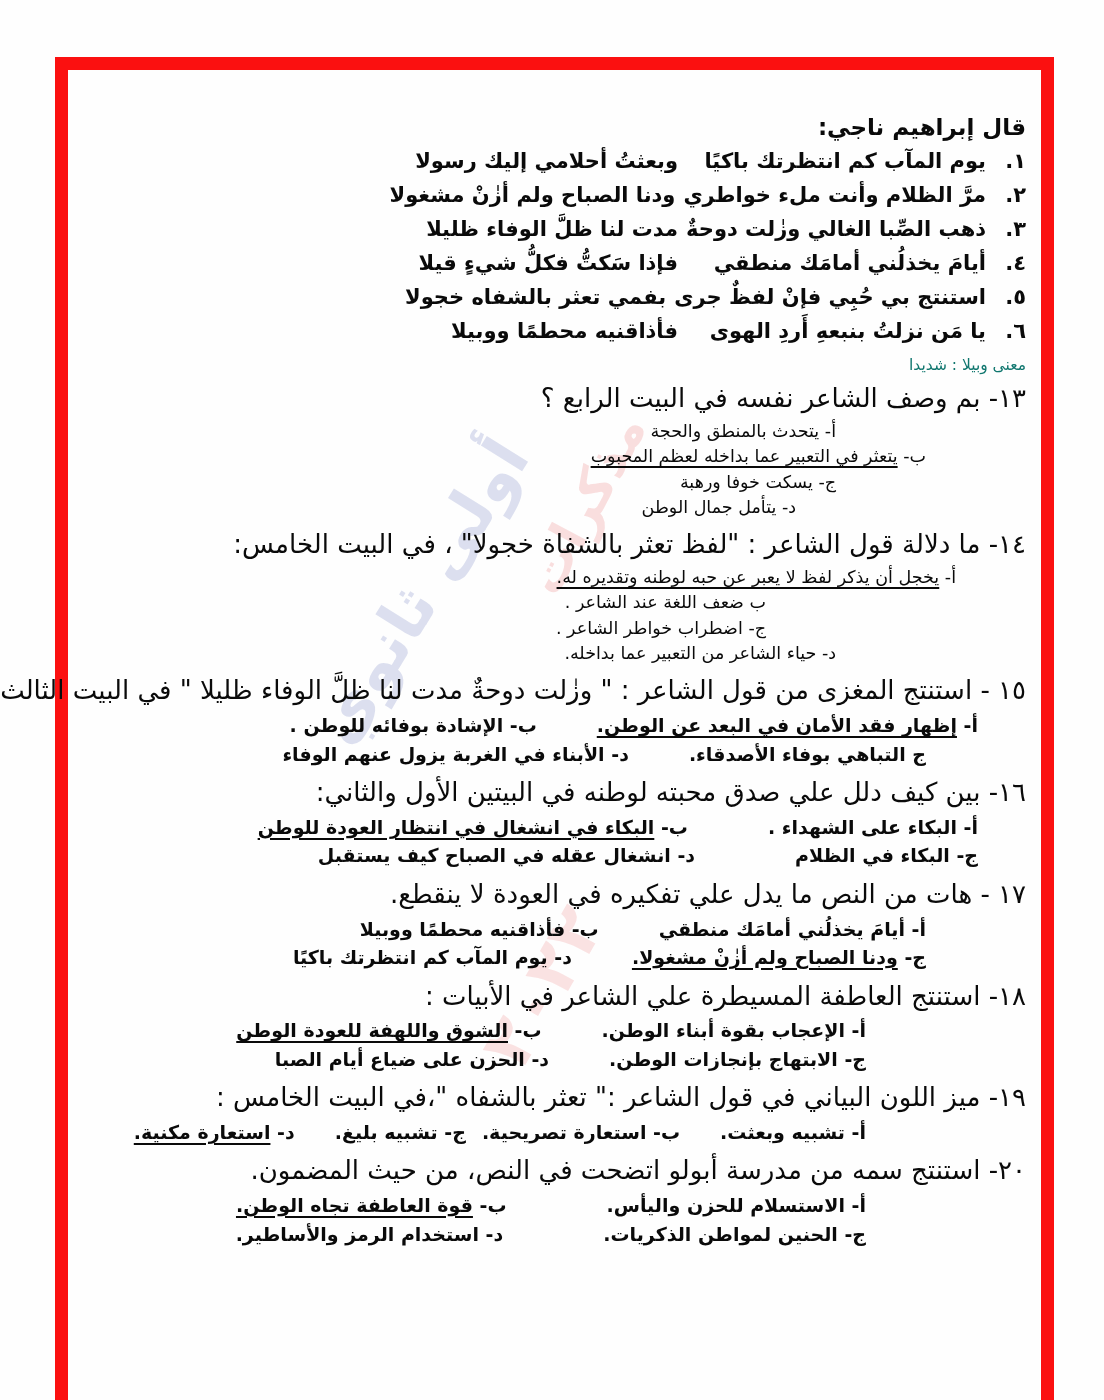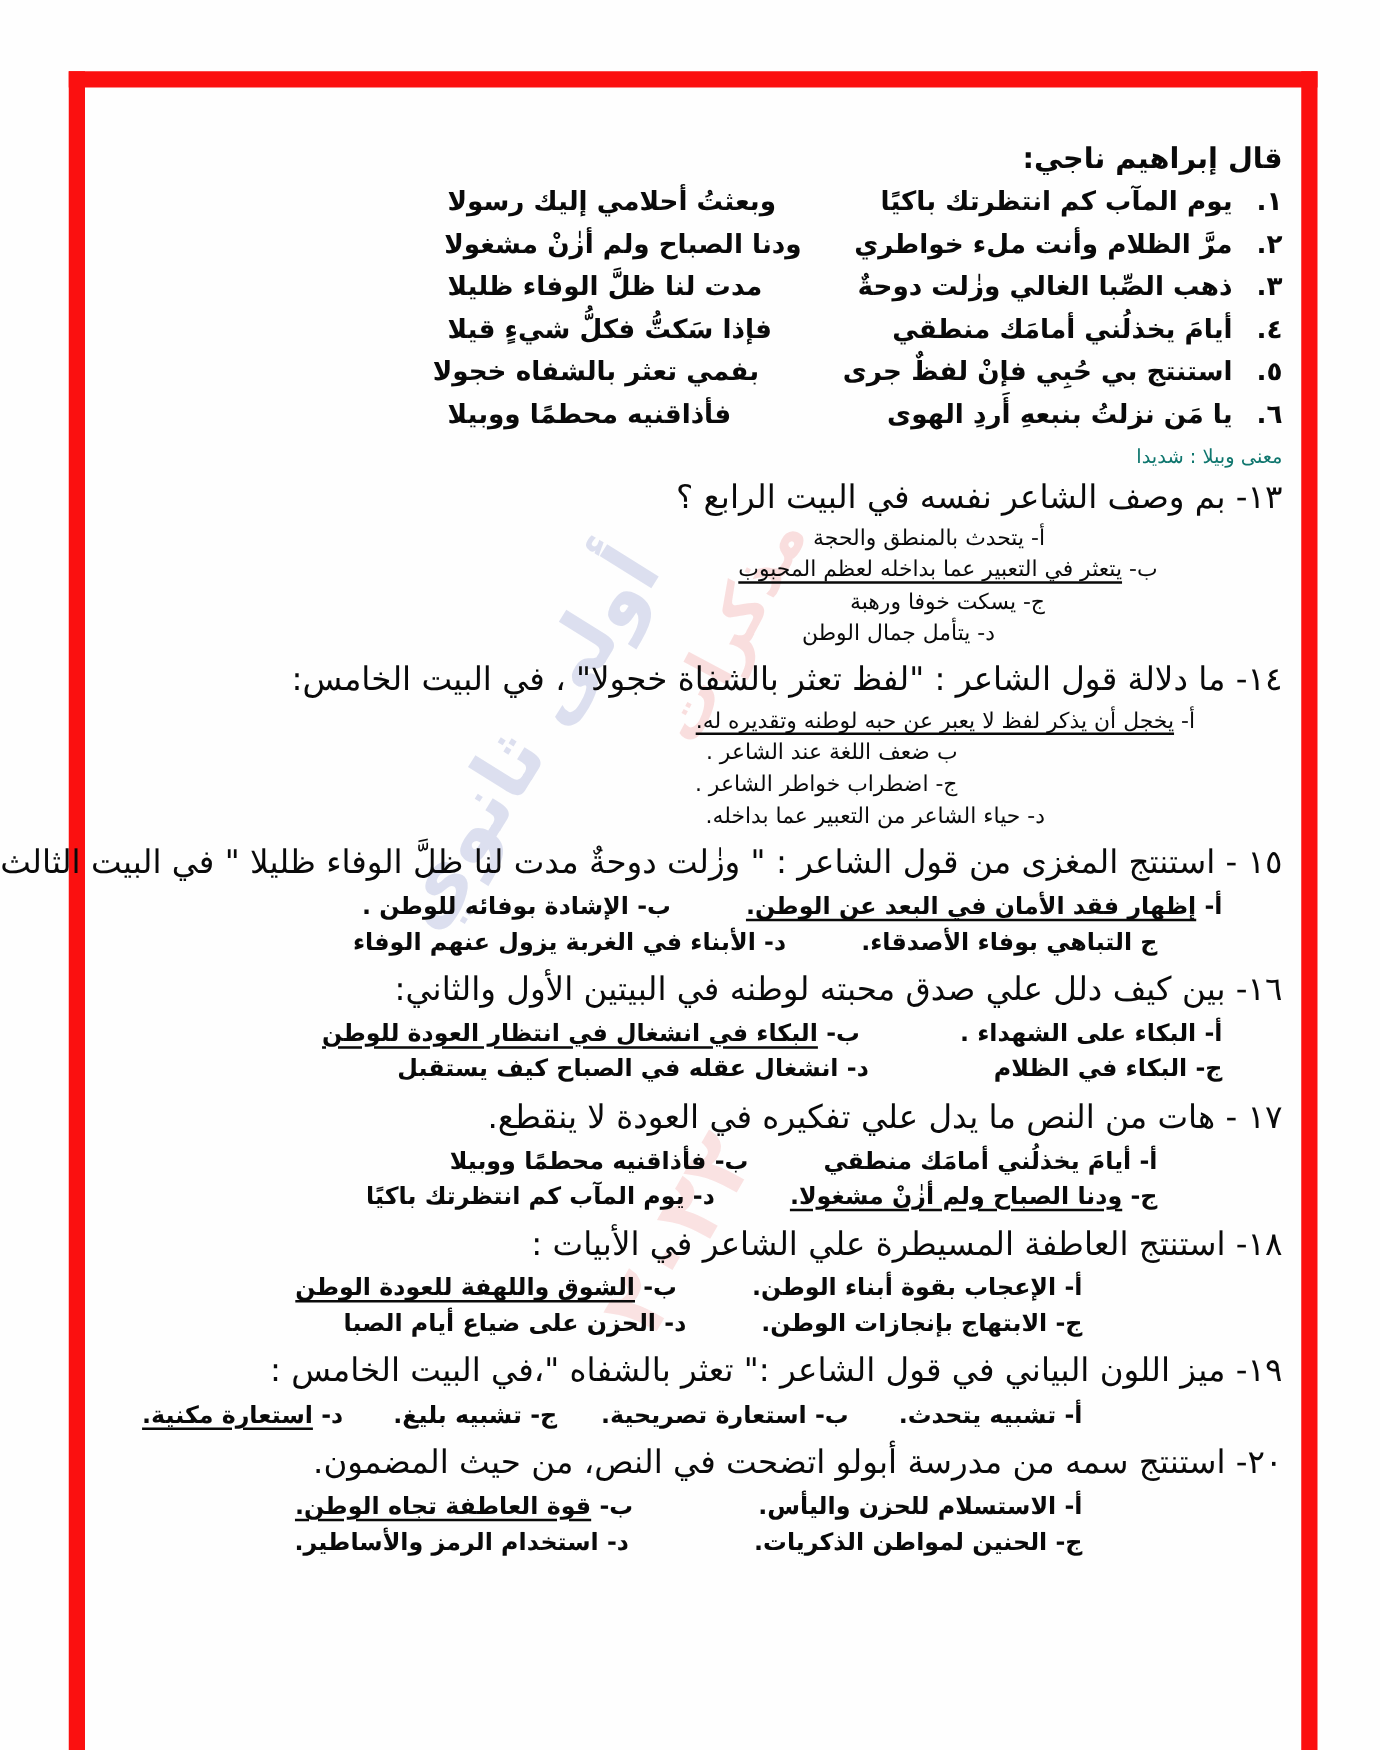--- a/index.html
+++ b/index.html
@@ -122,21 +122,21 @@
     flex: 0 0 34px;
     text-align: right;
     padding-left: 6px;
   }
   .v-a {
     flex: 0 0 300px;
     text-align: right;
   }
   .v-b {
     flex: 0 0 320px;
-    text-align: left;
+    text-align: right;
     padding-right: 8px;
   }
 
   .gloss {
     font-size: 15.5px;
     font-weight: normal;
     margin: 8px 0 6px 0;
     padding-left: 20px;
     color: #0f766e;
   }
@@ -185,21 +185,21 @@
   }
 
   .ind-48  { padding-right: 48px; }
   .ind-70  { padding-right: 70px; }
   .ind-100 { padding-right: 100px; }
   .ind-160 { padding-right: 160px; }
   .ind-190 { padding-right: 190px; }
   .ind-230 { padding-right: 230px; }
   .ind-260 { padding-right: 260px; }
 
-  .gap-20  { margin-right: 35px; text-align: center; }
+  .gap-20  { margin-right: 16px; text-align: center; }
   .gap-40  { margin-right: 40px; }
   .gap-60  { margin-right: 60px; }
   .gap-80  { margin-right: 80px; }
   .gap-100 { margin-right: 100px; }
 
   .sp-6 { margin-top: 6px; }
 </style>
 </head>
 <body>
 
@@ -414,21 +414,21 @@
     </div>
 
     <div class="q sp-6">
       <div class="q-stem">
         <span>١٩-</span>
         <span>ميز اللون البياني في قول الشاعر :" تعثر بالشفاه "،في البيت الخامس :</span>
       </div>
       <div class="optrow opt bold ind-160">
         <span>
           <span>أ-</span>
-          <span>تشبيه يتحدث.</span>
+          <span>تشبيه وبعثت.</span>
         </span>
         <span class="gap-40">
           <span>ب-</span>
           <span>استعارة تصريحية.</span>
         </span>
         <span class="gap-20">
           <span>ج-</span>
           <span>تشبيه بليغ.</span>
         </span>
         <span class="gap-40">

